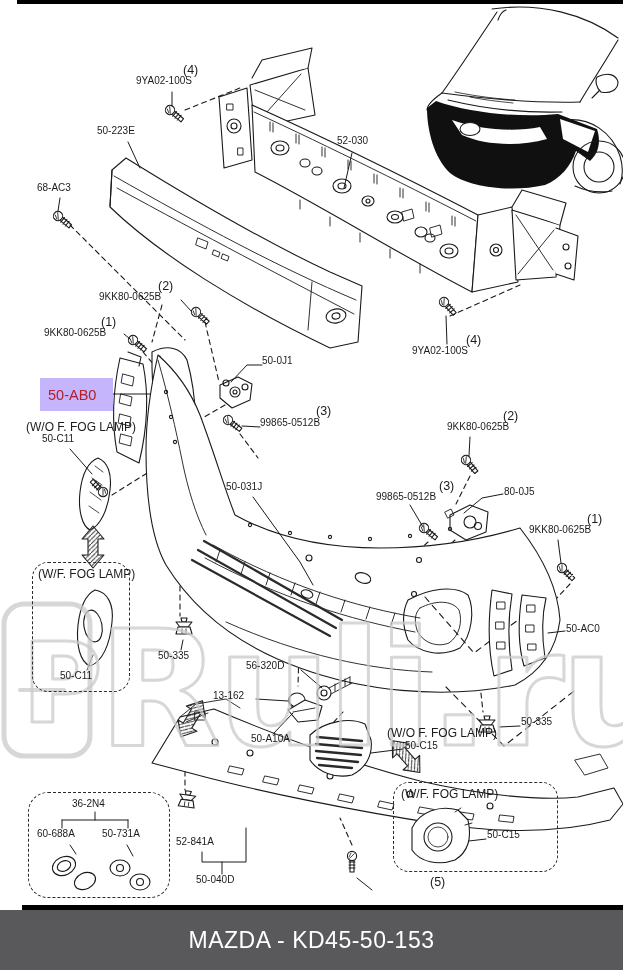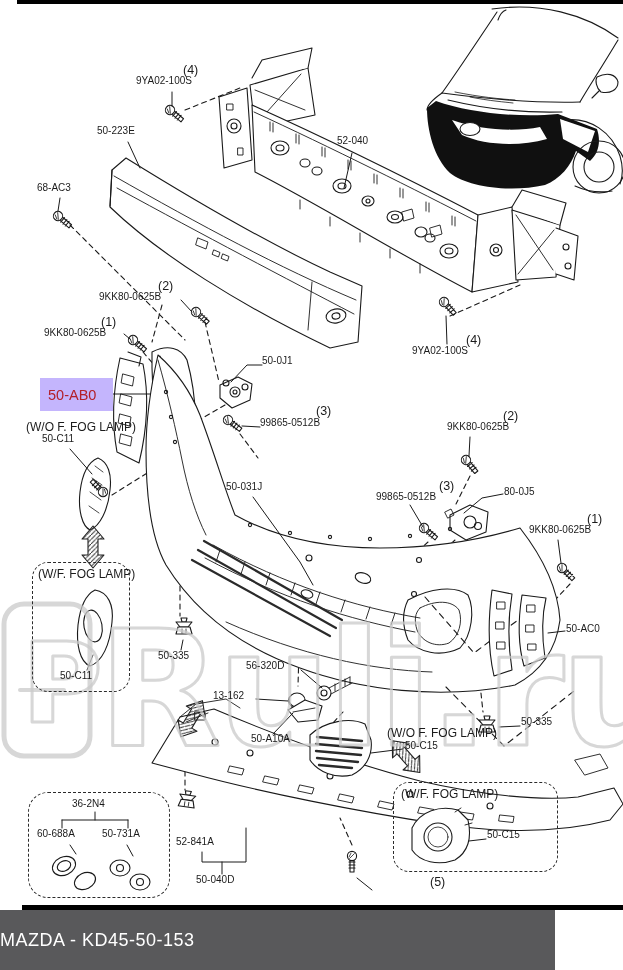--- a/index.html
+++ b/index.html
@@ -5,23 +5,23 @@
   html,body{margin:0;padding:0}
   body{width:623px;height:970px;position:relative;background:#ffffff;
        font-family:"Liberation Sans",sans-serif;overflow:hidden}
   #art{position:absolute;left:0;top:0}
   .lbl{position:absolute;font-size:10px;color:#1b1b1b;white-space:nowrap;line-height:1.05}
   .qty{position:absolute;font-size:12.5px;color:#1b1b1b;white-space:nowrap;line-height:1}
   .note{position:absolute;font-size:12px;color:#1b1b1b;white-space:nowrap;line-height:1}
   .dashbox{position:absolute;border:1.6px dashed #2b2b2b;border-radius:16px;box-sizing:border-box}
   #topbar{position:absolute;left:17px;top:0;width:606px;height:4px;background:#000}
   #footstrip{position:absolute;left:22px;top:905px;width:601px;height:5px;background:#000}
-  #footer{position:absolute;left:0;top:910px;width:555px;height:60px;background:#59595b;
-          display:flex;align-items:center;gap:38px;
-          color:#fff;font-size:18px;letter-spacing:.5px}
+  #footer{position:absolute;left:0;top:910px;width:623px;height:60px;background:#59595b;
+          display:flex;align-items:center;justify-content:center;gap:38px;
+          color:#fff;font-size:23px;letter-spacing:.5px}
   #hl{position:absolute;left:40px;top:378px;width:73px;height:33px;background:#c4b5fd;
       color:#b3202a;display:flex;align-items:center;padding-left:8px;box-sizing:border-box;
       font-size:14.5px}
 </style>
 </head>
 <body>
 
 <div id="topbar"></div>
 
 <svg id="art" width="623" height="970" viewBox="0 0 623 970" stroke="#1a1a1a" stroke-width="1.1" fill="none" stroke-linejoin="round" stroke-linecap="round">
@@ -324,21 +324,21 @@
 </svg>
 
 <div class="dashbox" style="left:32px;top:562px;width:98px;height:130px"></div>
 <div class="dashbox" style="left:393px;top:782px;width:165px;height:90px"></div>
 <div class="dashbox" style="left:28px;top:792px;width:142px;height:106px;border-radius:20px"></div>
 
 <div class="qty" style="left:183px;top:64px">(4)</div>
 <div class="lbl" style="left:136px;top:76px">9YA02-100S</div>
 <div class="lbl" style="left:97px;top:126px">50-223E</div>
 <div class="lbl" style="left:37px;top:183px">68-AC3</div>
-<div class="lbl" style="left:337px;top:136px">52-040</div>
+<div class="lbl" style="left:337px;top:136px">52-030</div>
 <div class="qty" style="left:158px;top:280px">(2)</div>
 <div class="lbl" style="left:99px;top:292px">9KK80-0625B</div>
 <div class="qty" style="left:101px;top:316px">(1)</div>
 <div class="lbl" style="left:44px;top:328px">9KK80-0625B</div>
 
 <div id="hl">50-AB0</div>
 
 <div class="note" style="left:26px;top:421px">(W/O F. FOG LAMP)</div>
 <div class="lbl" style="left:42px;top:434px">50-C11</div>
 <div class="lbl" style="left:262px;top:356px">50-0J1</div>

